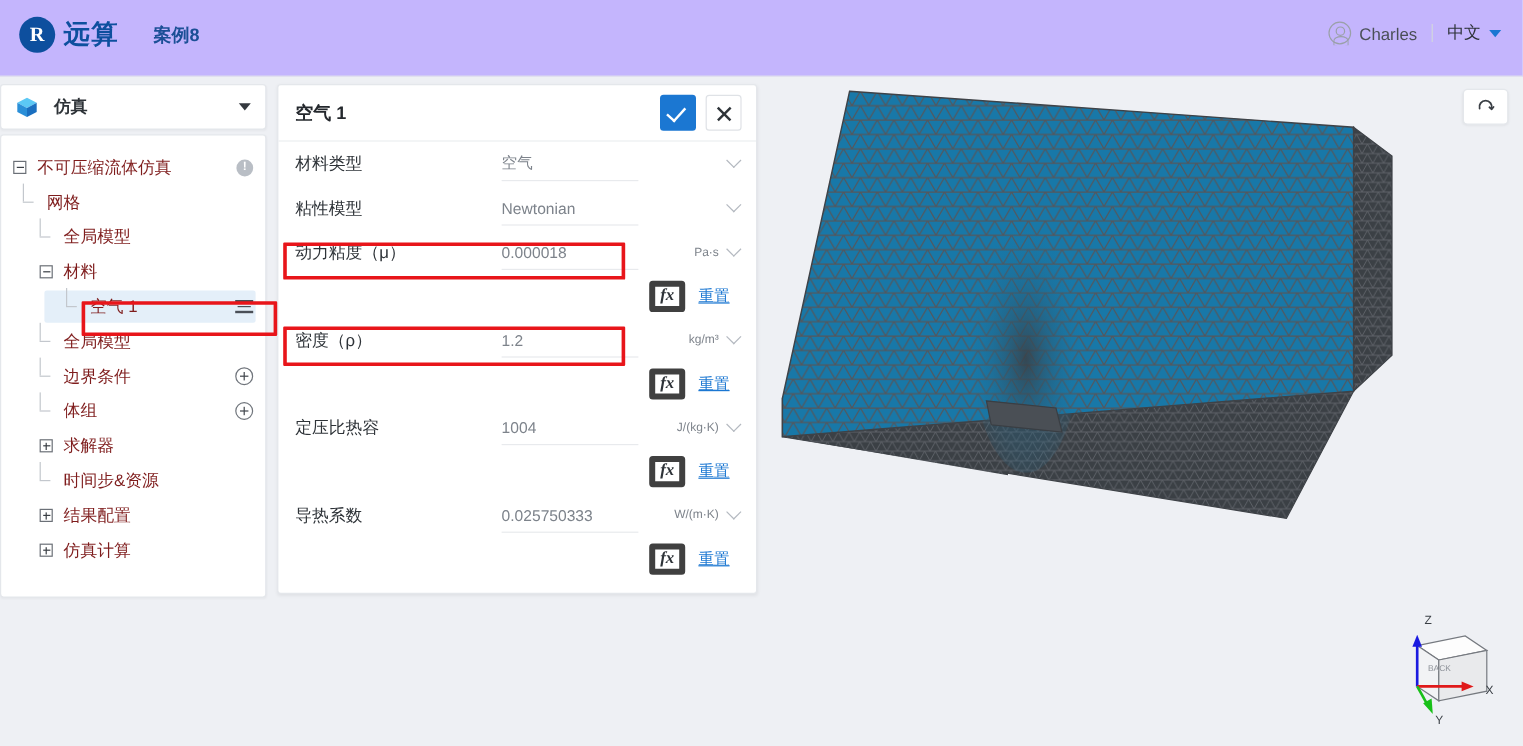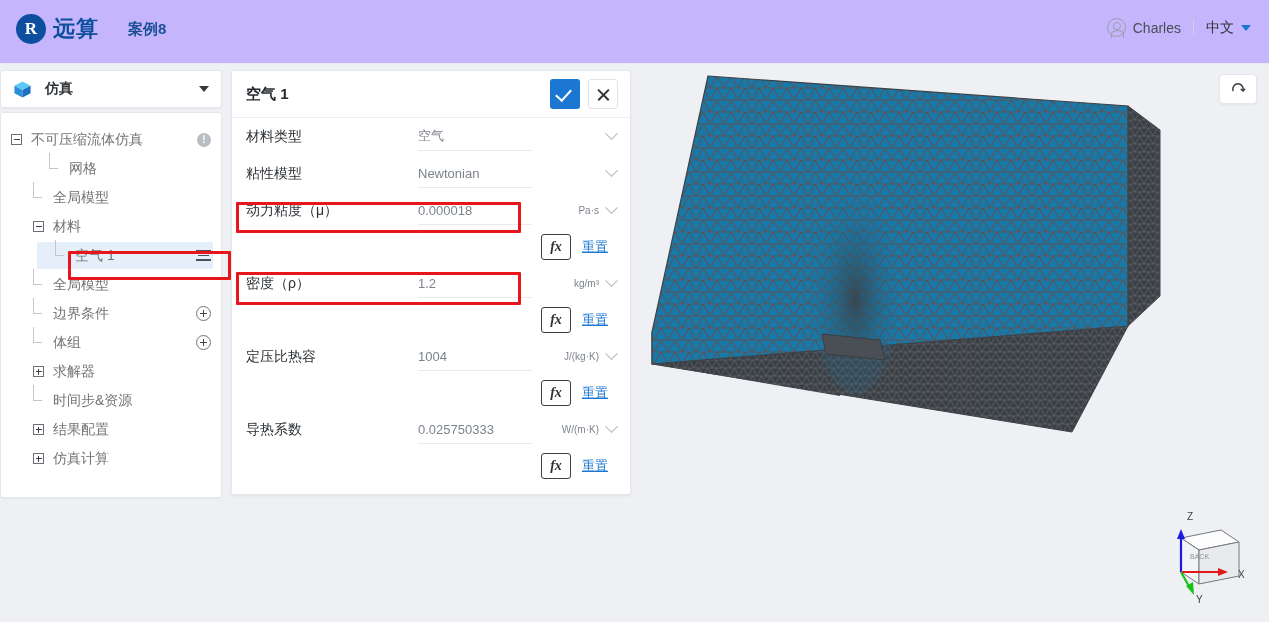--- a/index.html
+++ b/index.html
@@ -107,21 +107,21 @@
     width: 11px; height: 11px; position: relative; flex: 0 0 auto;
   }
   .tree-row .leafline::before {
     content: ""; position: absolute; left: 0px; top: 5px;
     width: 9px; height: 1px; background: #c3c7cd;
   }
   .tree-row .leafline::after {
     content: ""; position: absolute; left: 0px; top: -10px;
     width: 1px; height: 15px; background: #c3c7cd;
   }
-  .tree-label { font-size: 14px; color: #737373; white-space: nowrap; }
+  .tree-label { font-size: 14px; color: #7f1d1d; white-space: nowrap; }
   .badge-info {
     width: 14px; height: 14px; border-radius: 50%; background: #b9bec5;
     margin-left: auto; position: relative; flex: 0 0 auto;
   }
   .badge-info::after {
     content: "!"; position: absolute; left: 0; top: 0; width: 14px; height: 14px;
     line-height: 14px; text-align: center; color: #fff; font-size: 10px; font-weight: bold;
   }
   .plus-circle {
     width: 15px; height: 15px; border-radius: 50%; border: 1px solid #6f747b;
@@ -202,21 +202,21 @@
     width: 84px; flex: 0 0 auto; display: flex; align-items: center;
     justify-content: flex-end; gap: 8px; padding-left: 8px;
   }
   .unit-text { font-size: 10px; color: #7d838b; white-space: nowrap; }
   .chev {
     width: 9px; height: 9px; border: solid #b4b9c0; border-width: 0 1.6px 1.6px 0;
     transform: rotate(45deg) translate(-2px,-2px); flex: 0 0 auto;
   }
   .fx-row { height: 36px; display: flex; align-items: center; justify-content: flex-end; gap: 11px; }
   .fx-btn {
-    width: 30px; height: 26px; border: 1px solid #404040; border-radius: 3px;
+    width: 30px; height: 26px; border: 5px solid #404040; border-radius: 3px;
     background: #fff; font-family: "Liberation Serif", serif; font-style: italic;
     font-weight: bold; font-size: 14px; color: #2e3338; cursor: pointer;
     display: flex; align-items: center; justify-content: center;
   }
   .reset-link {
     font-size: 13px; color: #1b77d2; text-decoration: underline; cursor: pointer;
     width: 34px; text-align: left;
   }
 
   
@@ -263,21 +263,21 @@
       </svg>
       <span class="tree-header-label">仿真</span>
       <span class="caret-dark"></span>
     </div>
     <div class="tree-body">
         <div class="tree-row" style="padding-left: 10px;">
           <span class="exp"></span>
           <span class="tree-label" style="margin-left: 9px;">不可压缩流体仿真</span>
           <span class="badge-info"></span>
         </div>
-        <div class="tree-row" style="padding-left: 48px;">
+        <div class="tree-row" style="padding-left: 18px;">
           <span class="leafline"></span>
           <span class="tree-label" style="margin-left: 9px;">网格</span>
         </div>
         <div class="tree-row" style="padding-left: 32px;">
           <span class="leafline"></span>
           <span class="tree-label" style="margin-left: 9px;">全局模型</span>
         </div>
         <div class="tree-row" style="padding-left: 32px;">
           <span class="exp"></span>
           <span class="tree-label" style="margin-left: 9px;">材料</span>

